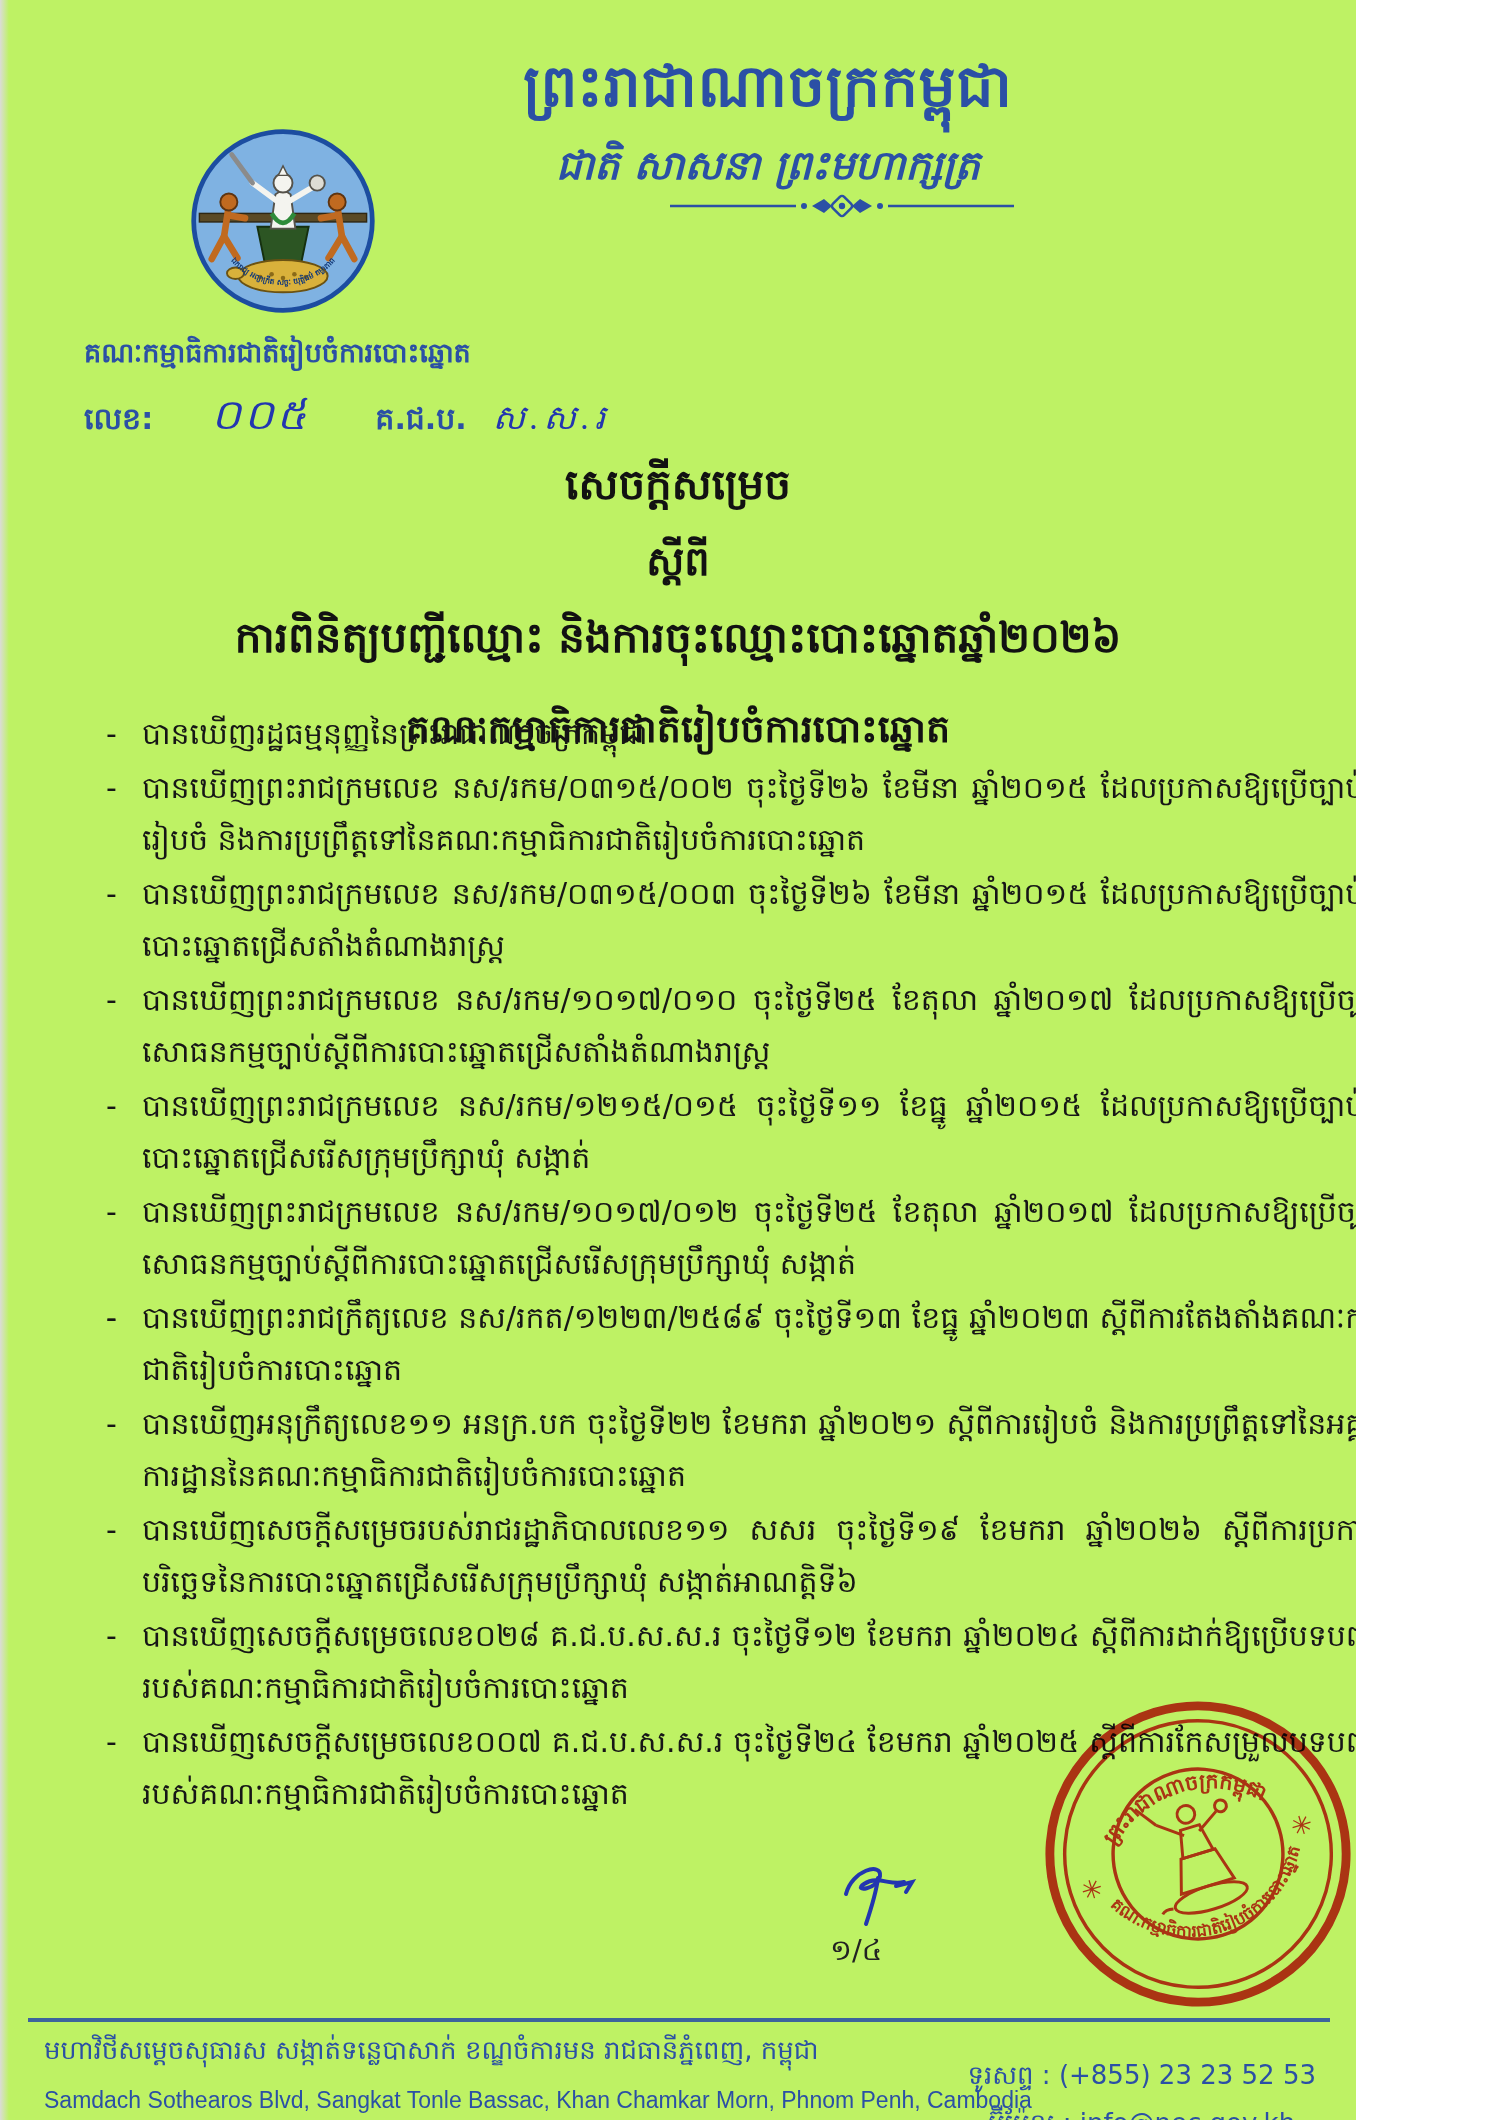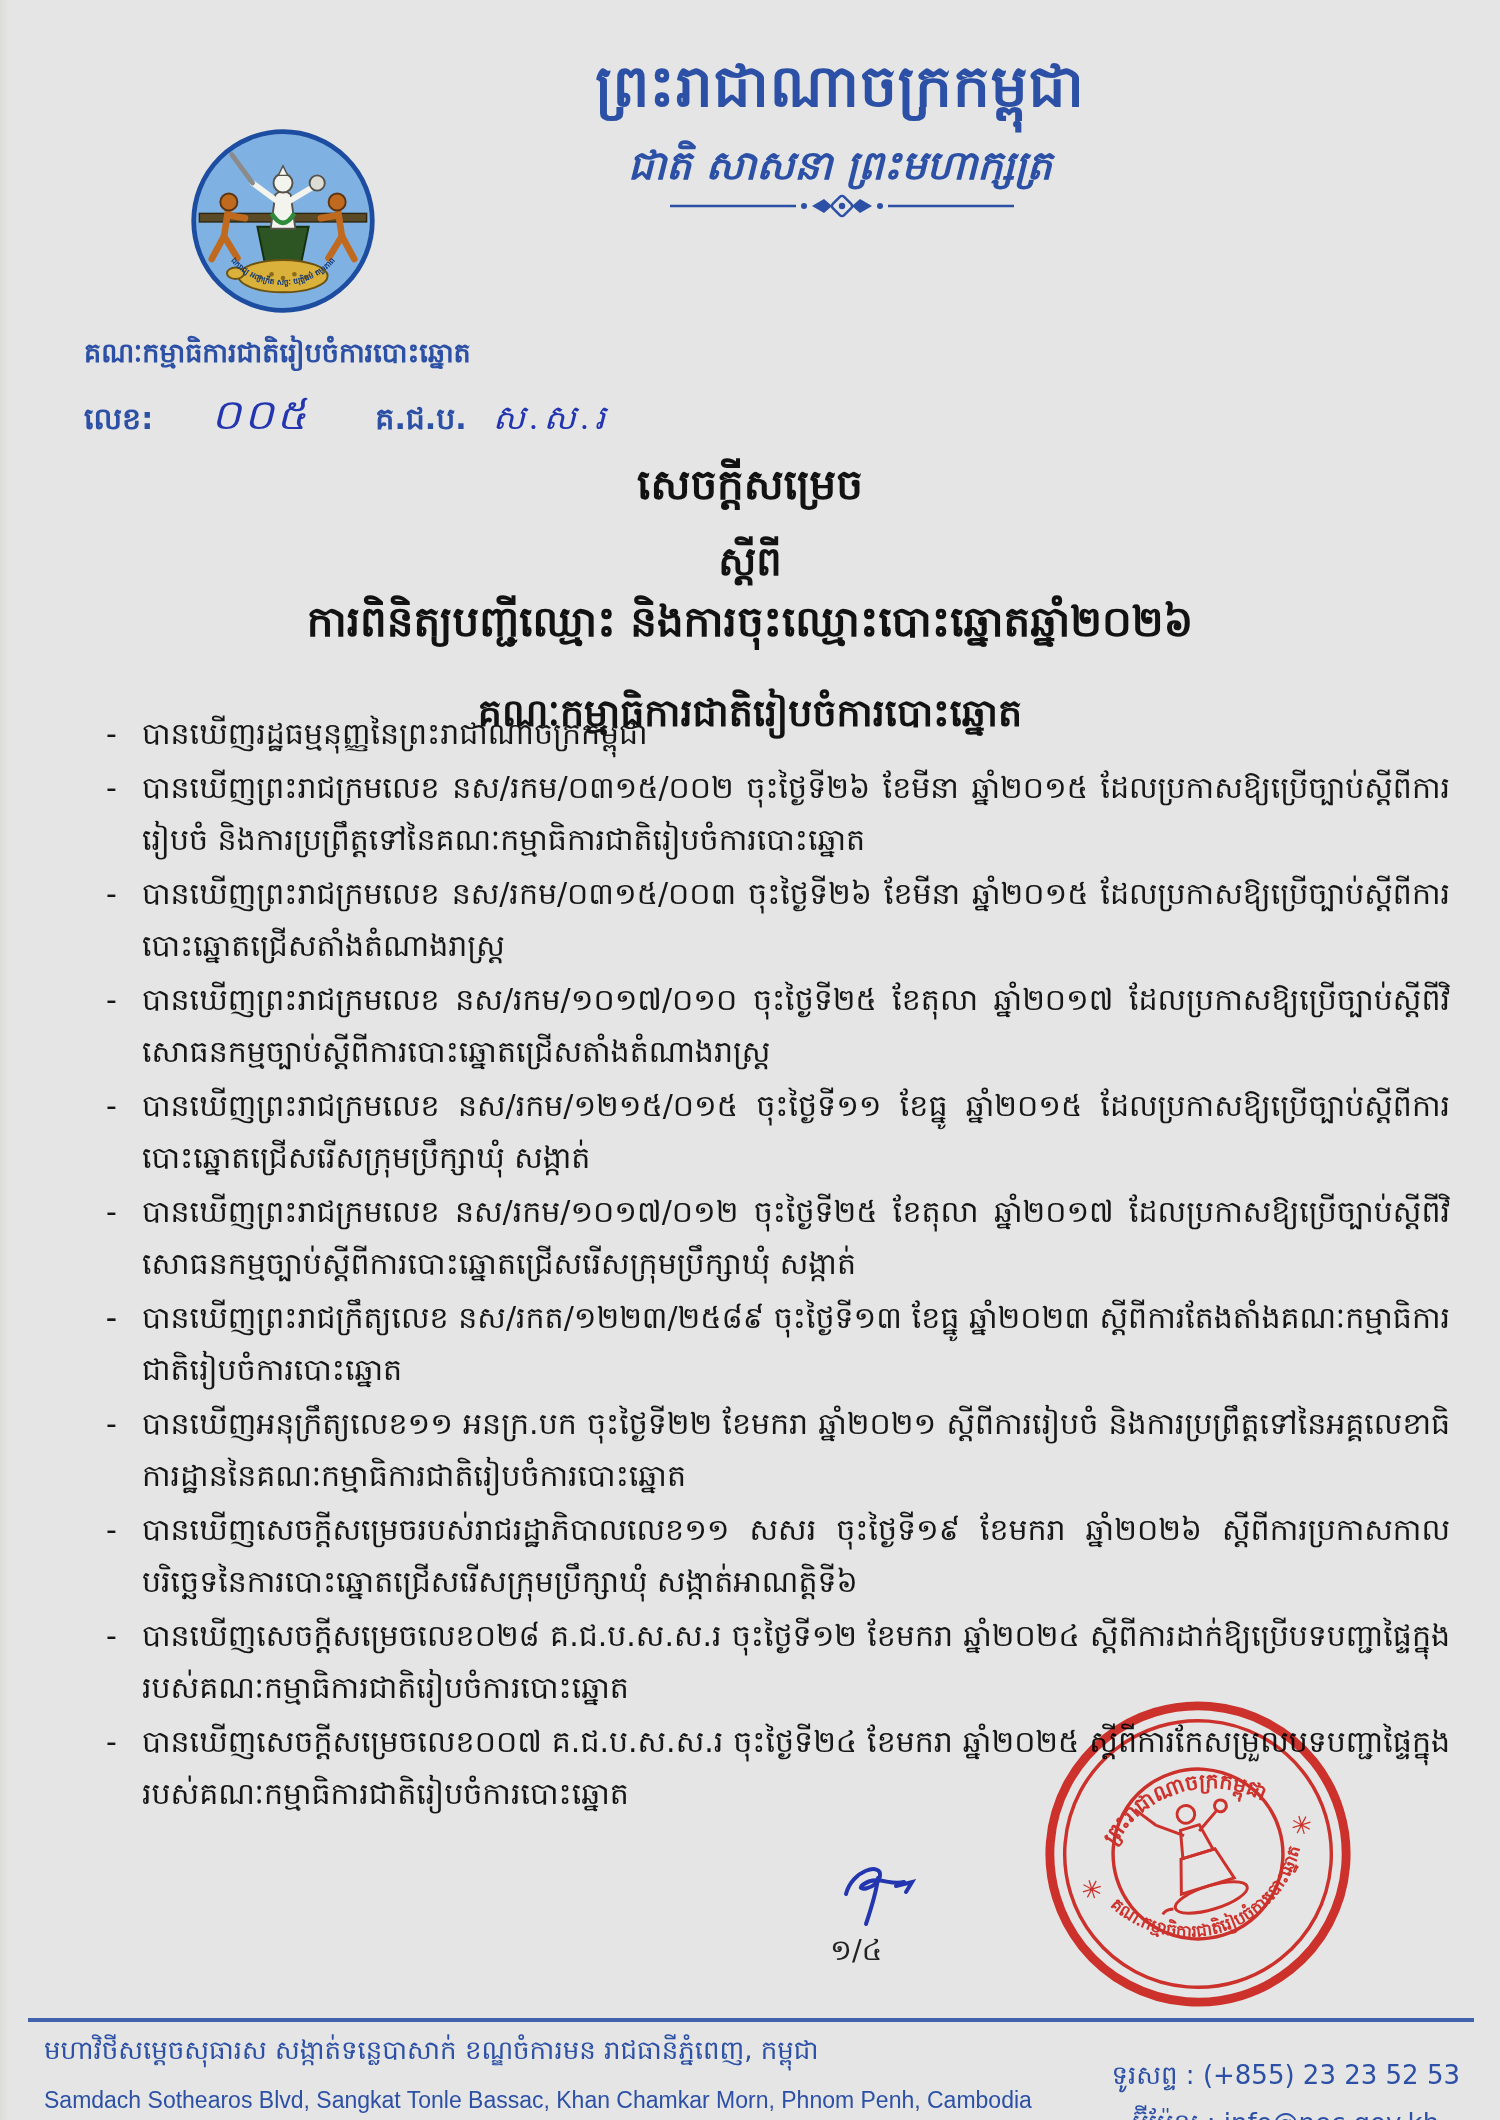--- a/index.html
+++ b/index.html
@@ -1,19 +1,19 @@
 <!DOCTYPE html>
 <html style="--brand-blue: #2b50a5; --ink-blue: #2336b0; --stamp-red: #e2271f; --emblem-blue: #7fb2e2;"><head>
 <meta charset="utf-8">
 <style>
   * { margin:0; padding:0; box-sizing:border-box; }
   html,body { background:#ffffff; }
   .page {
-    position:relative; width:1500px; height:2120px;
-    background:#e5e5e5; overflow:hidden;
+    position:relative; width:1356px; height:2120px;
+    background:#bef264; overflow:hidden;
     font-family:"DejaVu Sans","Liberation Sans",sans-serif;
     color:#1a1a1a;
   }
   .edge-shade { position:absolute; left:0; top:0; bottom:0; width:9px;
     background:linear-gradient(to right, #dcdcd7, rgba(255,255,255,0)); }
 
   
   .kingdom-block { position:absolute; left:180px; right:0; top:48px;
     text-align:center; font-weight:bold; color:var(--brand-blue); }
   .kingdom-title { font-size:58px; line-height:76px; letter-spacing:1px; }
@@ -28,21 +28,21 @@
     font-weight:normal; color:var(--ink-blue); }
   .num-value { font-size:42px; margin-left:58px; letter-spacing:3px; }
   .num-code  { margin-left:66px; }
   .num-suffix{ font-size:34px; margin-left:26px; letter-spacing:5px; }
 
   
   .title-block { position:absolute; left:0; right:0; top:458px; text-align:center;
     font-weight:bold; color:#121212; }
   .t1 { font-size:42px; }
   .t2 { font-size:40px; margin-top:16px; }
-  .t3 { font-size:42px; }
+  .t3 { font-size:42px; margin-top:16px; }
   .t4 { font-size:38px; margin-top:32px; }
 
   
   .preamble { position:absolute; left:104px; top:708px; width:1346px; list-style:none; }
   .preamble li { position:relative; padding-left:38px; font-size:30px; line-height:52px;
     text-align:justify; margin-bottom:2px; color:#161616; }
   .preamble .dash { position:absolute; left:2px; top:0; }
 
   
   .sig { position:absolute; left:838px; top:1860px; width:88px; height:74px; color:var(--ink-blue); }

